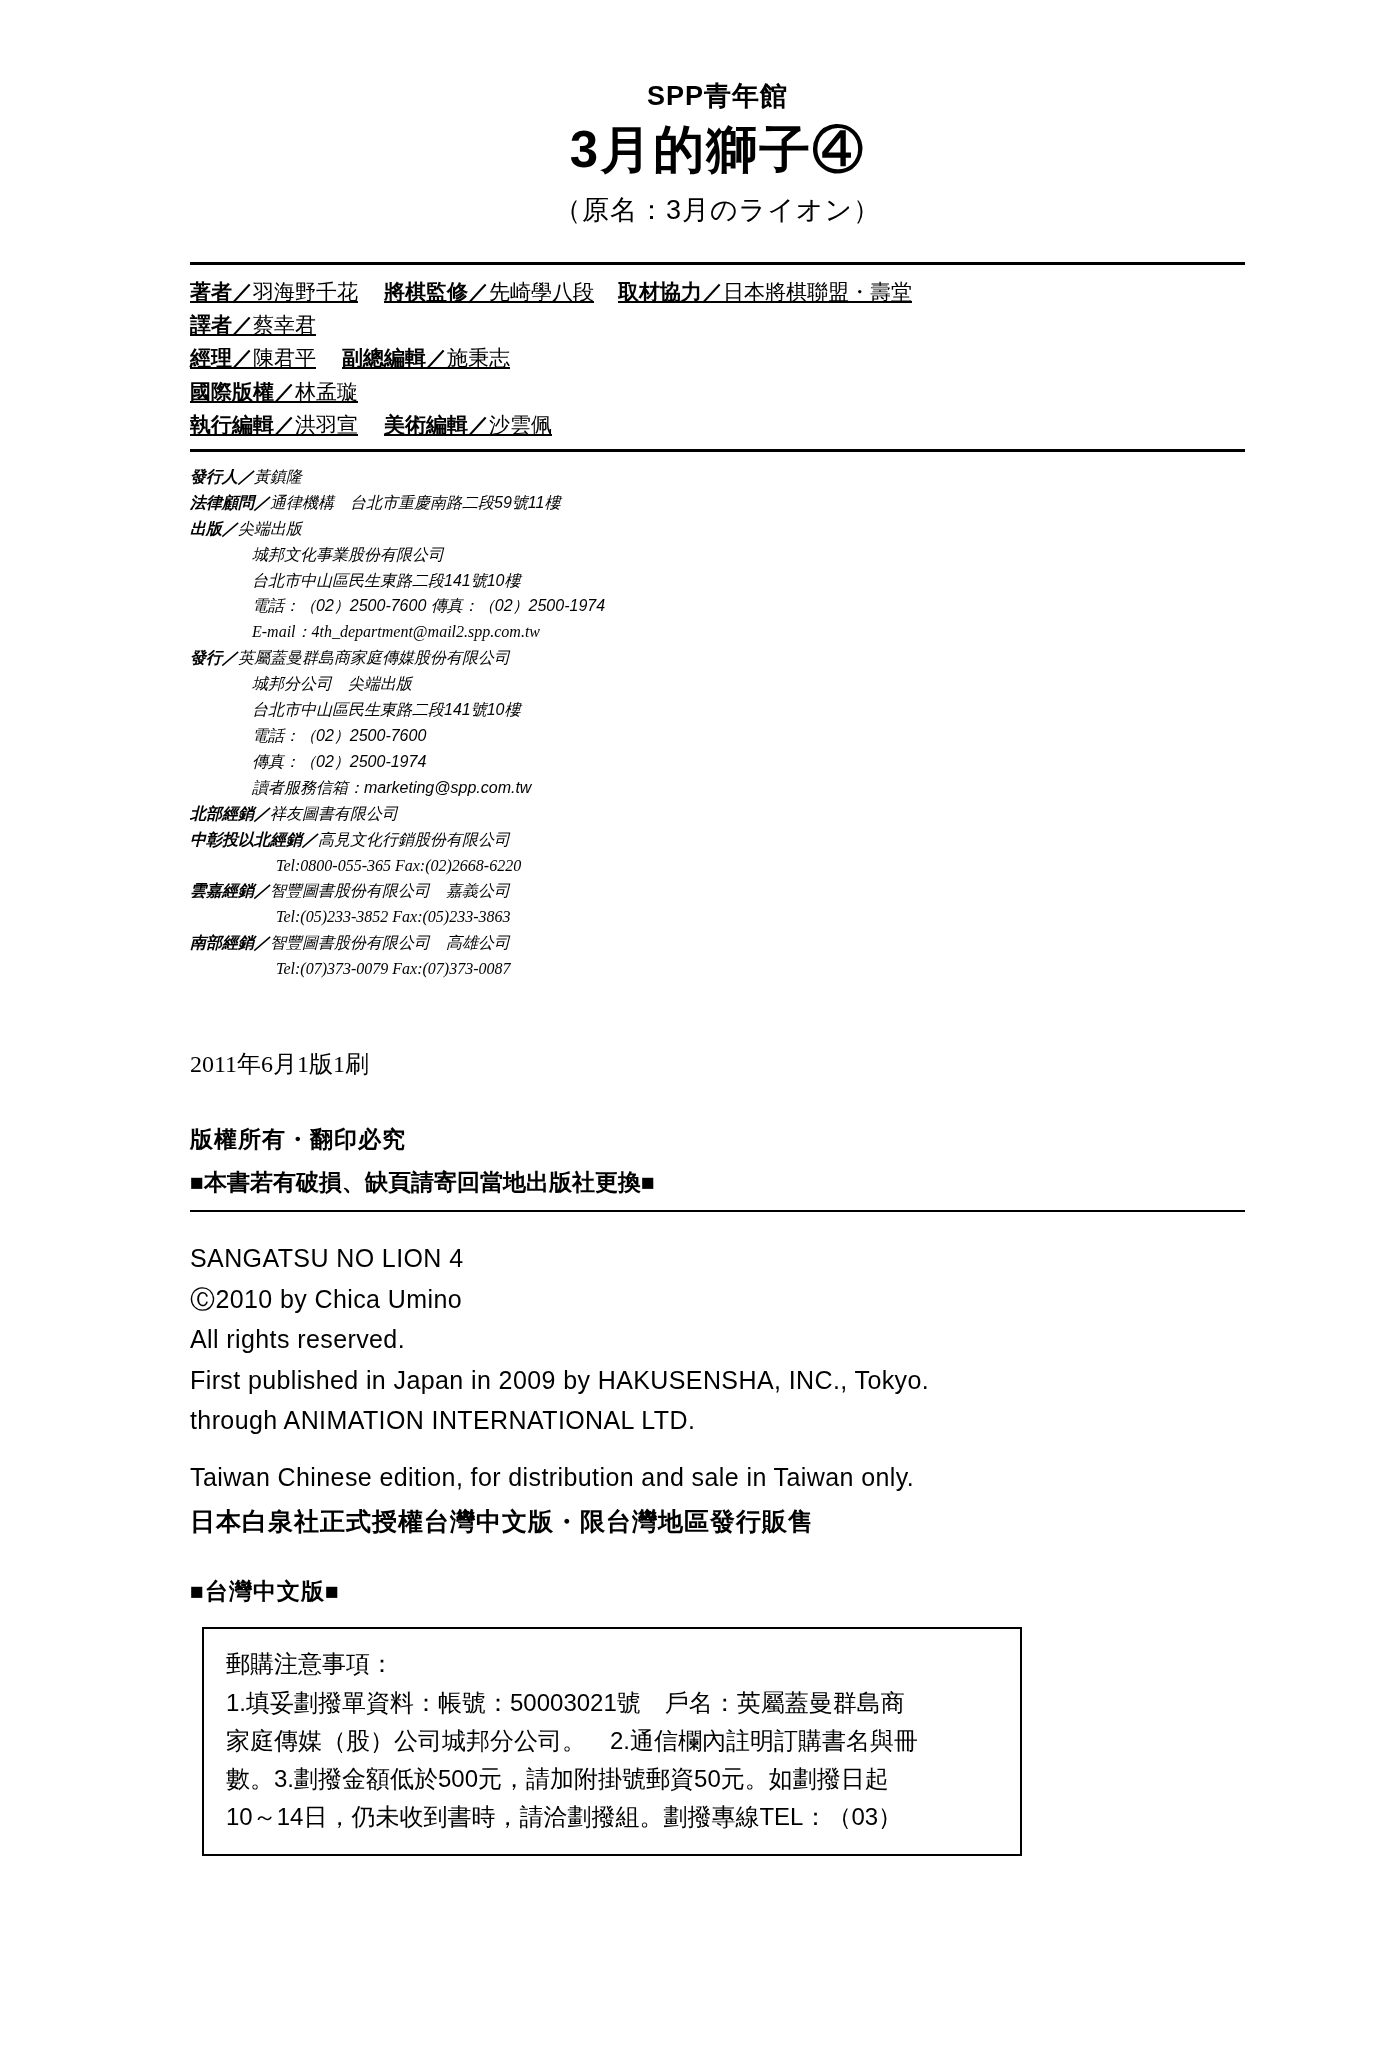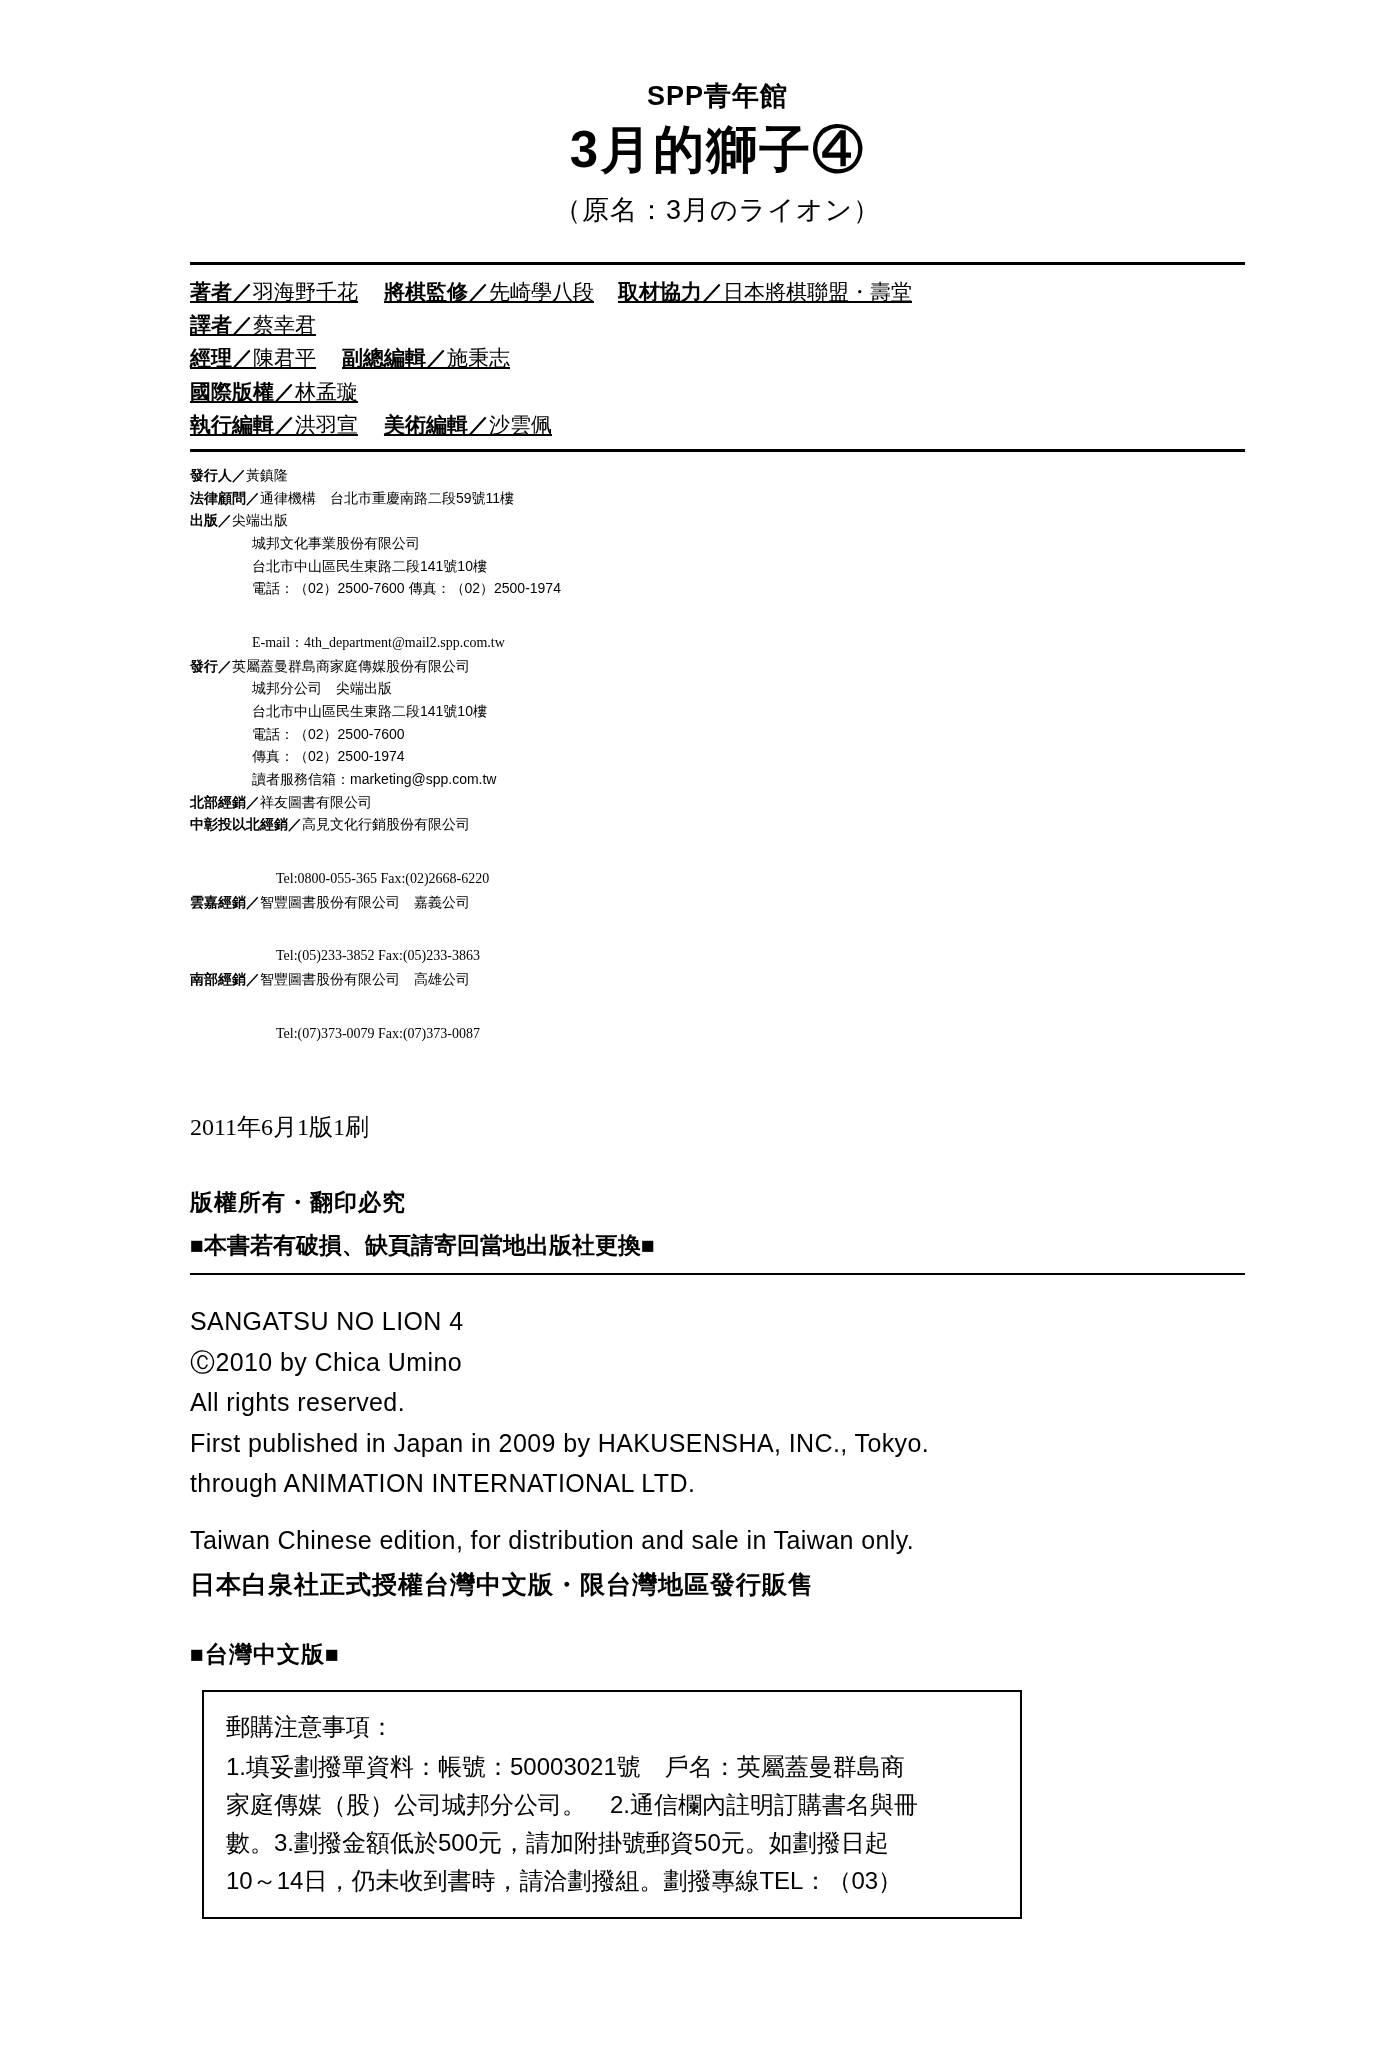--- a/index.html
+++ b/index.html
@@ -75,28 +75,29 @@
   }
   .credits .lbl {
     font-weight: bold;
   }
   .gap-a { display: inline-block; width: 26px; }
   .gap-b { display: inline-block; width: 24px; }
 
   
   .pub {
     padding: 12px 0 10px 0;
-    font-size: 14px;
+    font-size: 16px;
     line-height: 1.62;
+    font-style: italic;
   }
   .pub .line { white-space: nowrap; }
   .pub .lbl { font-weight: bold; }
   .indent1 { padding-left: 62px; }
   .indent2 { padding-left: 86px; }
-  .serif { font-family: "Liberation Serif", serif; margin-top: 32px; }
+  .serif { font-family: "Liberation Serif", serif; }
 
   
   .date-line {
     font-size: 24px;
     margin-top: 56px;
     font-family: "Liberation Serif", serif;
   }
   .rights-1 {
     font-size: 23px;
     font-weight: bold;

